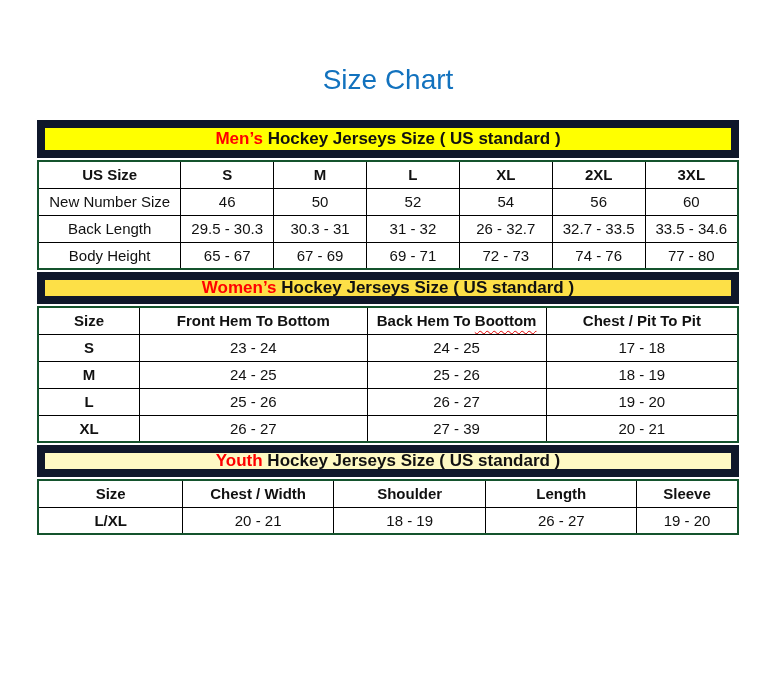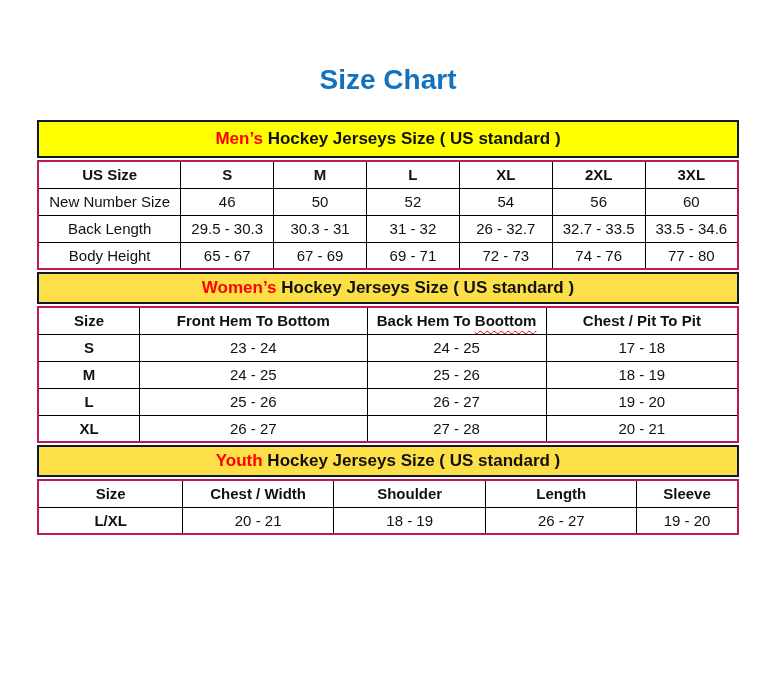--- a/index.html
+++ b/index.html
@@ -3,34 +3,34 @@
 <meta charset="utf-8">
 <style>
   * { box-sizing: border-box; }
   html, body { margin: 0; padding: 0; }
   body {
     width: 776px; height: 692px; background: #ffffff;
     font-family: "Liberation Sans", "DejaVu Sans", sans-serif;
     color: #111111; overflow: hidden;
   }
   .title {
-    text-align: center; font-weight: bold; font-size: 28px;
+    text-align: center; font-weight: normal; font-size: 28px;
     padding-top: 64px; line-height: 32px;
   }
   .chart { width: 702px; margin: 24px auto 0 auto; }
   .caption {
-    border: 2px solid #0f172a; background: #ffff00;
+    border: 8px solid #0f172a; background: #ffff00;
     display: flex; align-items: center; justify-content: center;
     font-weight: bold; font-size: 17px; height: 32px; margin-bottom: 2px;
   }
   .caption-tall { height: 38px; }
   .caption span { white-space: pre-wrap; }
   table.size-table {
     border-collapse: collapse; width: 100%; table-layout: fixed;
-    border: 2px solid #be185d; margin-bottom: 2px;
+    border: 2px solid #14532d; margin-bottom: 2px;
   }
   .size-table th, .size-table td {
     border: 1px solid #000; text-align: center; vertical-align: middle;
     height: 27px; font-size: 15px; padding: 0 2px;
     overflow: hidden; white-space: nowrap;
   }
   .size-table th { font-weight: bold; }
   .size-table td { font-weight: normal; }
   .size-table td.bold { font-weight: bold; }
   .misspelled {
@@ -143,29 +143,29 @@
             </tr>
             <tr>
               <td class="bold">L</td>
               <td>25 - 26</td>
               <td>26 - 27</td>
               <td>19 - 20</td>
             </tr>
             <tr>
               <td class="bold">XL</td>
               <td>26 - 27</td>
-              <td>27 - 28</td>
+              <td>27 - 39</td>
               <td>20 - 21</td>
             </tr>
           </tbody>
         </table>
     </section>
 
     <section>
-      <div class="caption" style="background: #fde047;">
+      <div class="caption" style="background: #fef9c3;">
         <span class="caption-highlight" style="color: rgb(255, 0, 0);">Youth</span>
           <span> Hockey Jerseys Size ( US standard )</span>
       </div>
       <table class="size-table">
           <colgroup>
             <col style="width: 20.7%;">
             <col style="width: 21.5%;">
             <col style="width: 21.8%;">
             <col style="width: 21.5%;">
             <col style="width: 14.5%;">

